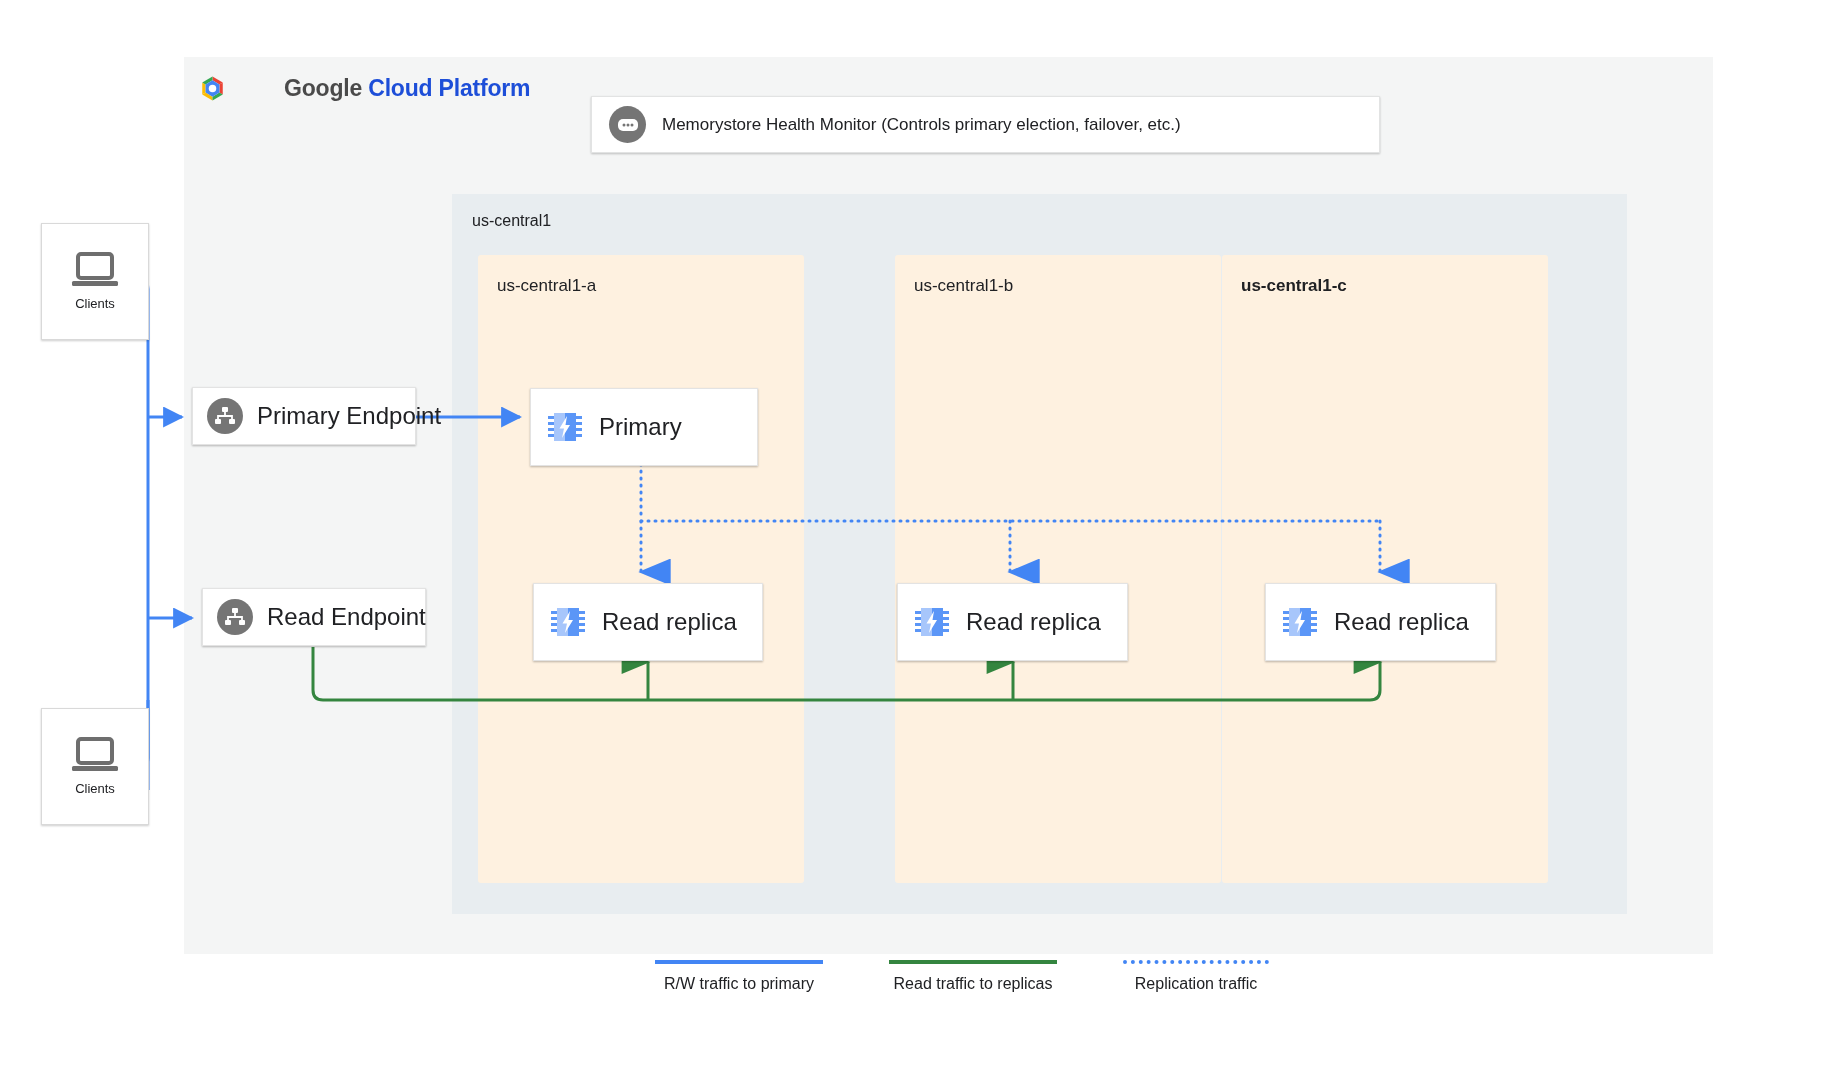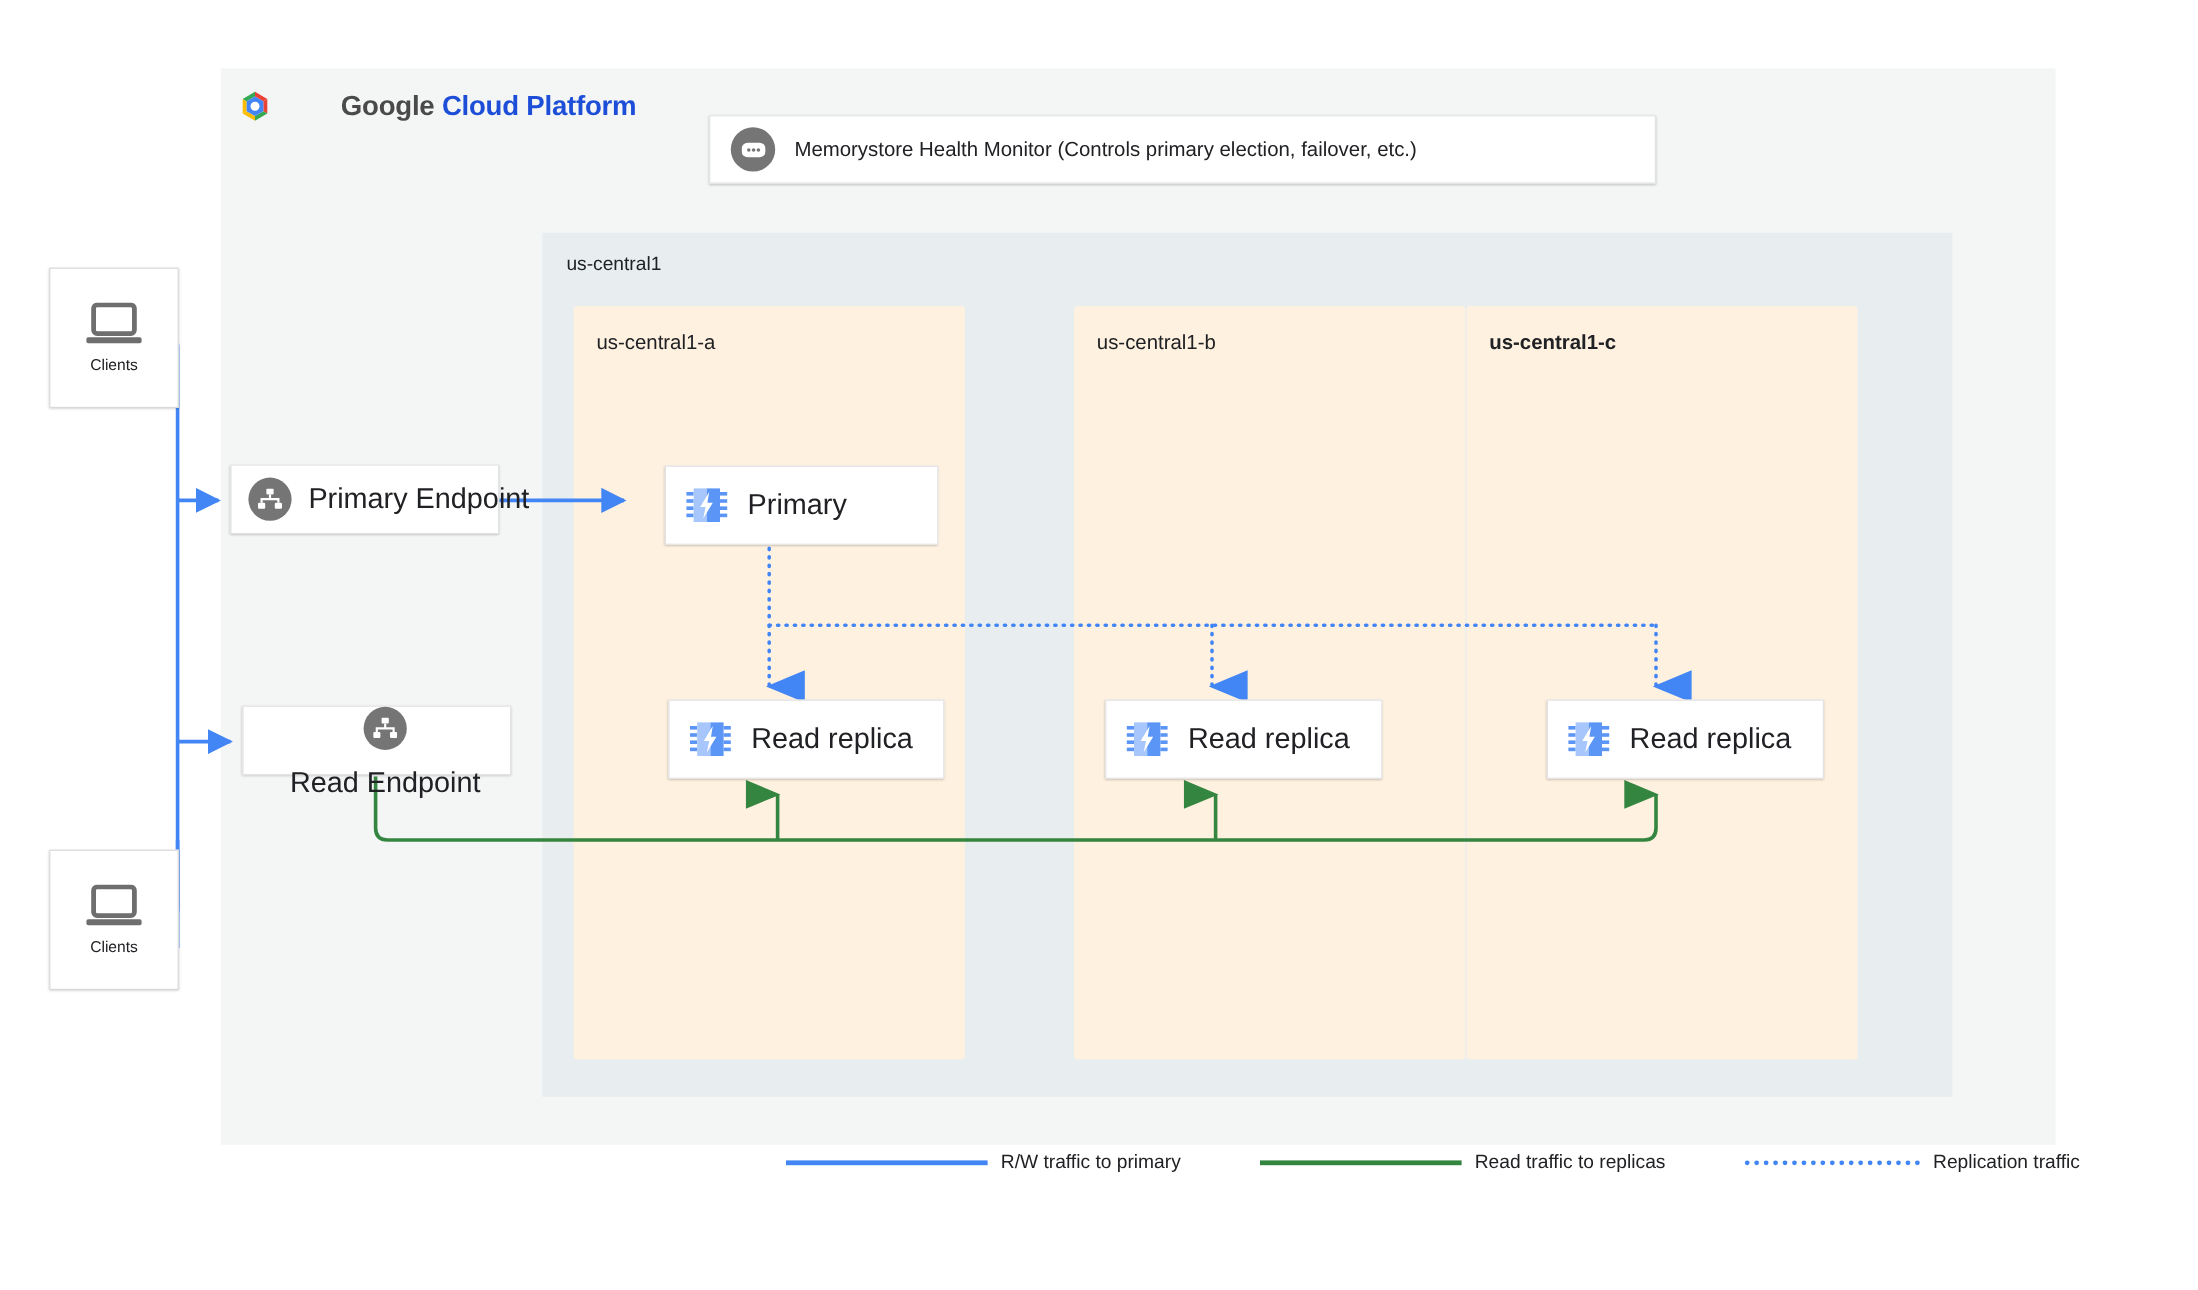--- a/index.html
+++ b/index.html
@@ -134,28 +134,27 @@
     white-space: nowrap;
   }
 
   
   .endpoint {
     padding-left: 14px;
     gap: 14px;
     height: 58px;
   }
   .ep-primary { left: 192px; top: 387px; width: 224px; }
-  .ep-read    { left: 202px; top: 588px; width: 224px; flex-direction: column; }
+  .ep-read    { left: 202px; top: 588px; width: 224px; }
 
   
   .ms-node {
     padding-left: 16px;
     gap: 16px;
-    height: 66px;
-    margin-left: 24px;
+    height: 78px;
   }
   .ms-primary   { left: 530px;  top: 388px; width: 228px; }
   .ms-replica-a { left: 533px;  top: 583px; width: 230px; }
   .ms-replica-b { left: 897px;  top: 583px; width: 231px; }
   .ms-replica-c { left: 1265px; top: 583px; width: 231px; }
 
   
   .client-box {
     position: absolute;
     width: 108px;
@@ -187,21 +186,21 @@
   .legend {
     position: absolute;
     left: 655px;
     top: 960px;
     display: flex;
     gap: 66px;
     align-items: flex-start;
   }
   .legend-item {
     display: flex;
-    flex-direction: row;
+    flex-direction: column;
     align-items: center;
     gap: 11px;
   }
   .legend-swatch { width: 168px; height: 4px; }
   .legend-swatch.dotted {
     height: 0;
     border-top: 4px dotted #4285f4;
     width: 146px;
   }
   .legend-text {

